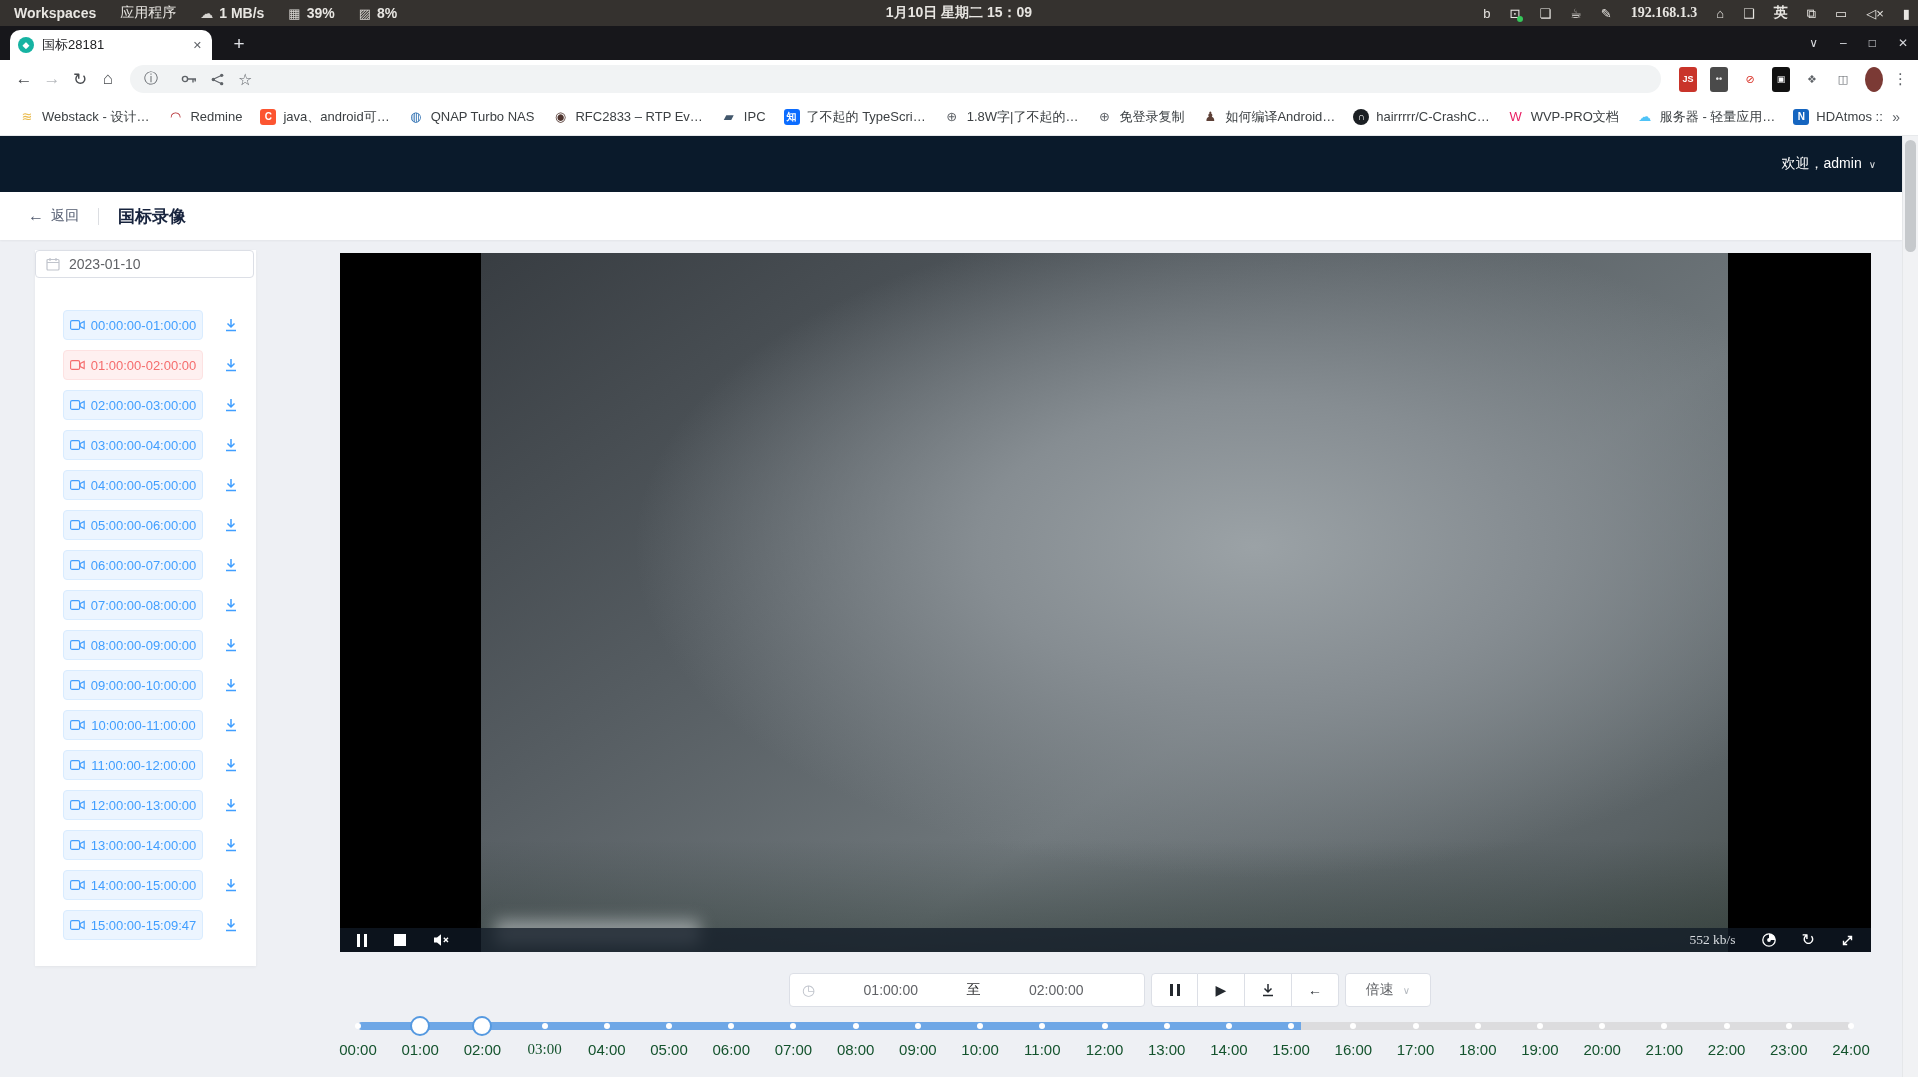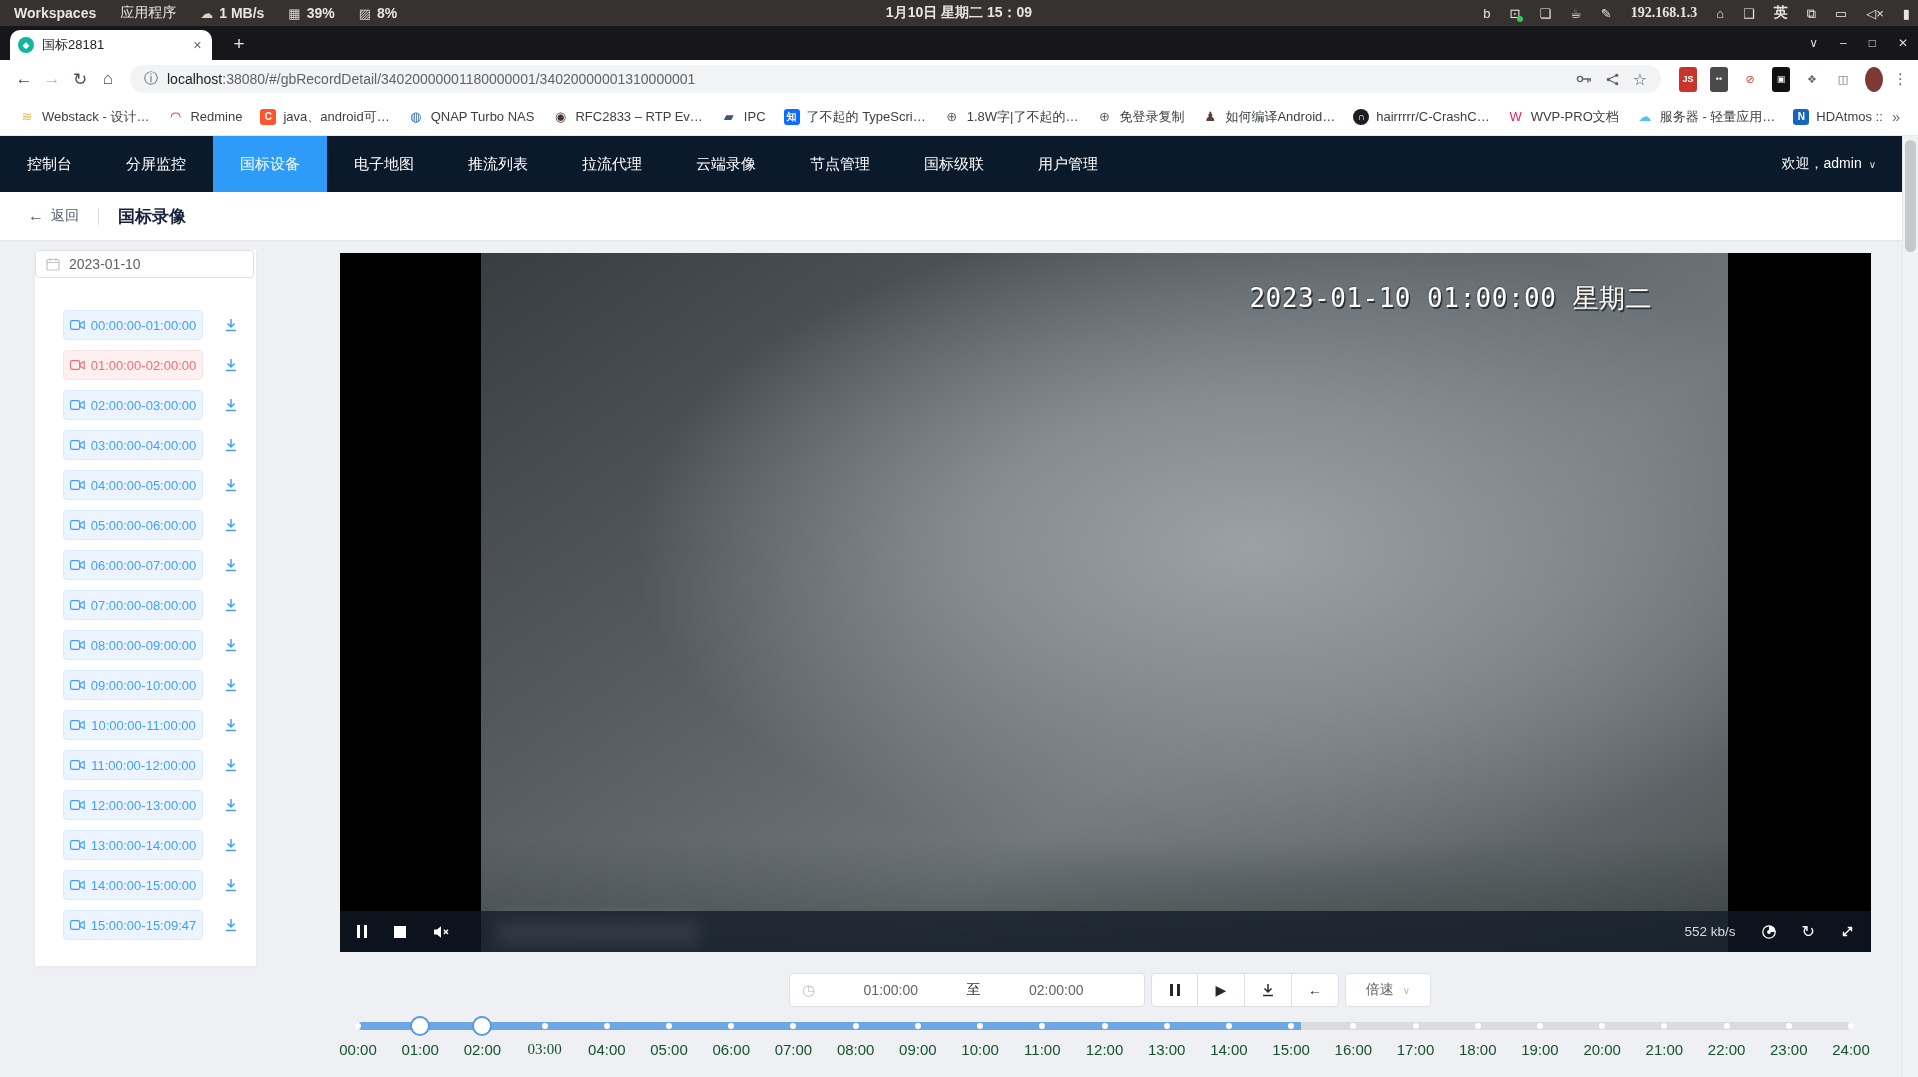--- a/index.html
+++ b/index.html
@@ -96,22 +96,22 @@
   .video-inner{position:absolute;left:141px;top:0;width:1247px;height:699px;
     background:
       radial-gradient(ellipse 860px 460px at 62% 42%, #9ba2a6 0%, #868d92 32%, rgba(0,0,0,0) 72%),
       linear-gradient(to top, rgba(38,52,47,.5) 0%, rgba(0,0,0,0) 16%),
       linear-gradient(145deg, #383d42 0%, #555c61 34%, #6f777b 62%, #5a6265 88%, #4a5250 100%);}
   .watermark-blur{position:absolute;left:14px;bottom:6px;width:205px;height:26px;border-radius:5px;
     background:rgba(206,211,214,.55);filter:blur(8px);}
   .osd{position:absolute;top:28px;right:219px;font-family:"DejaVu Sans Mono","Liberation Mono",monospace;
     font-size:26px;color:#fff;letter-spacing:.5px;
     text-shadow:1.5px 1.5px 0 rgba(45,45,45,.95),-1px -1px 0 rgba(70,70,70,.55);}
-  .player-bar{position:absolute;left:0;right:0;bottom:0;height:41px;background:rgba(16,26,38,.75);
-    display:flex;align-items:center;color:#fff;}
+  .player-bar{position:absolute;left:0;right:0;bottom:0;height:24px;background:rgba(16,26,38,.75);
+    display:flex;align-items:center;color:#fff;font-family:Liberation Serif, serif;}
   .pb-left{display:flex;align-items:center;gap:27px;padding-left:17px;}
   .ic-pause{display:flex;gap:4px;}
   .ic-pause i{display:block;width:3px;height:13px;background:#fff;}
   .ic-stop{width:12px;height:12px;background:#fff;}
   .pb-right{margin-left:auto;display:flex;align-items:center;gap:25px;padding-right:16px;}
   .bitrate{font-size:13.5px;color:#d7dbdf;}
   .pb-glyph{font-size:16px;line-height:1;}
 
   
   .range-box{position:absolute;left:789px;top:973px;width:356px;height:34px;background:#fff;
@@ -202,21 +202,20 @@
     </div>
   </div>
 
   <div class="toolbar">
     <span class="nav-btn">←</span>
     <span class="nav-btn disabled">→</span>
     <span class="nav-btn">↻</span>
     <span class="nav-btn">⌂</span>
     <div class="omnibox">
       <span class="info-icon">ⓘ</span>
-      <span class="url"><b>localhost</b><span>:38080/#/gbRecordDetail/34020000001180000001/34020000001310000001</span></span>
       <span class="omni-ic">
         <svg width="16" height="10" viewBox="0 0 16 10" fill="none" stroke="currentColor" stroke-width="1.4">
             <circle cx="4" cy="5" r="2.6"></circle>
             <path d="M6.6 5 H15 M12 5 V8.4 M14.2 5 V7.4"></path>
           </svg>
       </span>
       <span class="omni-ic">
         <svg width="13" height="13" viewBox="0 0 14 14" fill="currentColor">
             <circle cx="11.5" cy="2.5" r="1.8"></circle>
             <circle cx="2.5" cy="7" r="1.8"></circle>
@@ -294,32 +293,20 @@
         </span>
         <span class="bm">
           <span class="bm-ic boxed" style="background: rgb(21, 101, 192); color: rgb(255, 255, 255);">N</span>
           <span class="bm-label">HDAtmos :: 种子 *…</span>
         </span>
       </div>
     <span class="bm-overflow">»</span>
   </div>
 
   <div class="navbar">
-    <div id="nav-items">
-        <div class="nav-item">控制台</div>
-        <div class="nav-item">分屏监控</div>
-        <div class="nav-item active">国标设备</div>
-        <div class="nav-item">电子地图</div>
-        <div class="nav-item">推流列表</div>
-        <div class="nav-item">拉流代理</div>
-        <div class="nav-item">云端录像</div>
-        <div class="nav-item">节点管理</div>
-        <div class="nav-item">国标级联</div>
-        <div class="nav-item">用户管理</div>
-      </div>
     <div class="welcome">
       <span>欢迎，admin</span>
       <span class="caret">∨</span>
     </div>
   </div>
 
   <div class="breadcrumb">
     <span class="back">
       <span class="arrow">←</span>
       <span>返回</span>
@@ -627,21 +614,20 @@
             </span>
           </button>
         </div>
       </div>
   </div>
 
   <div class="video">
     <div class="video-inner">
       <div class="watermark-blur"></div>
     </div>
-    <div class="osd">2023-01-10 01:00:00 星期二</div>
     <div class="player-bar">
       <div class="pb-left">
         <span class="ic-pause">
             <i></i>
             <i></i>
           </span>
         <span class="ic-stop"></span>
         <span>
           <svg width="17" height="14" viewBox="0 0 17 14">
               <path d="M1 4.6 H4 L8 1.2 V12.8 L4 9.4 H1 Z" fill="#fff"></path>

